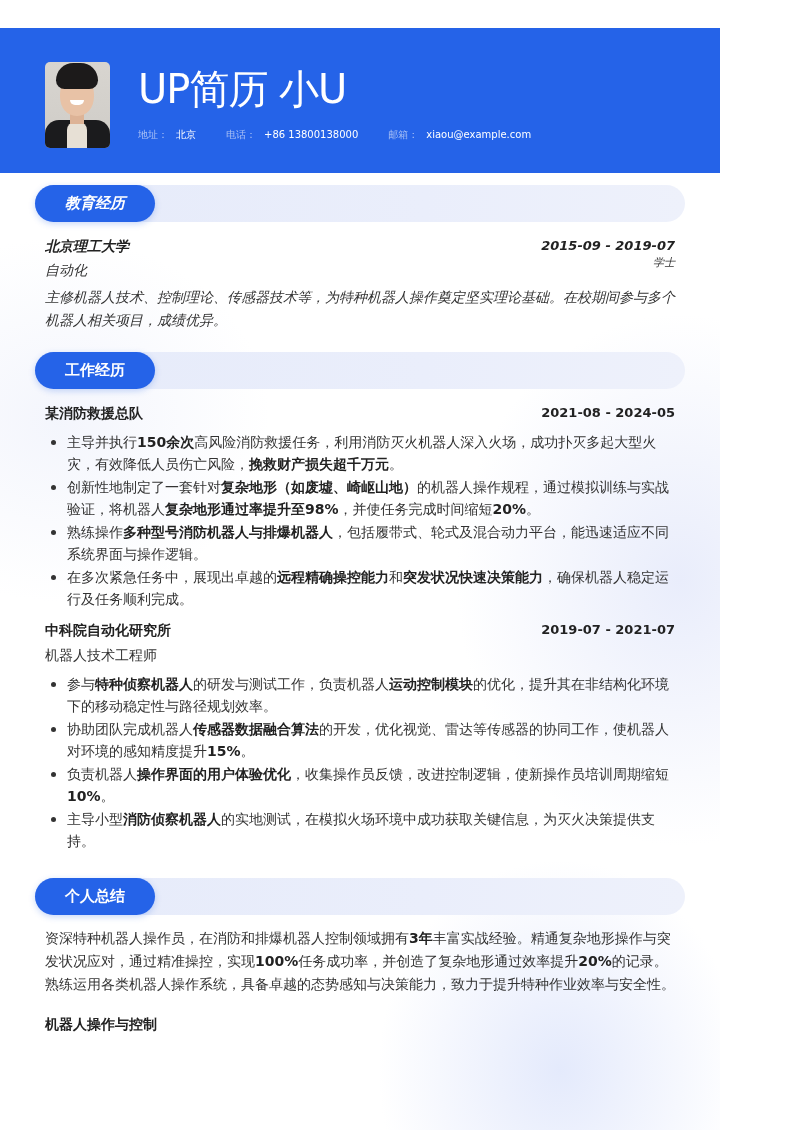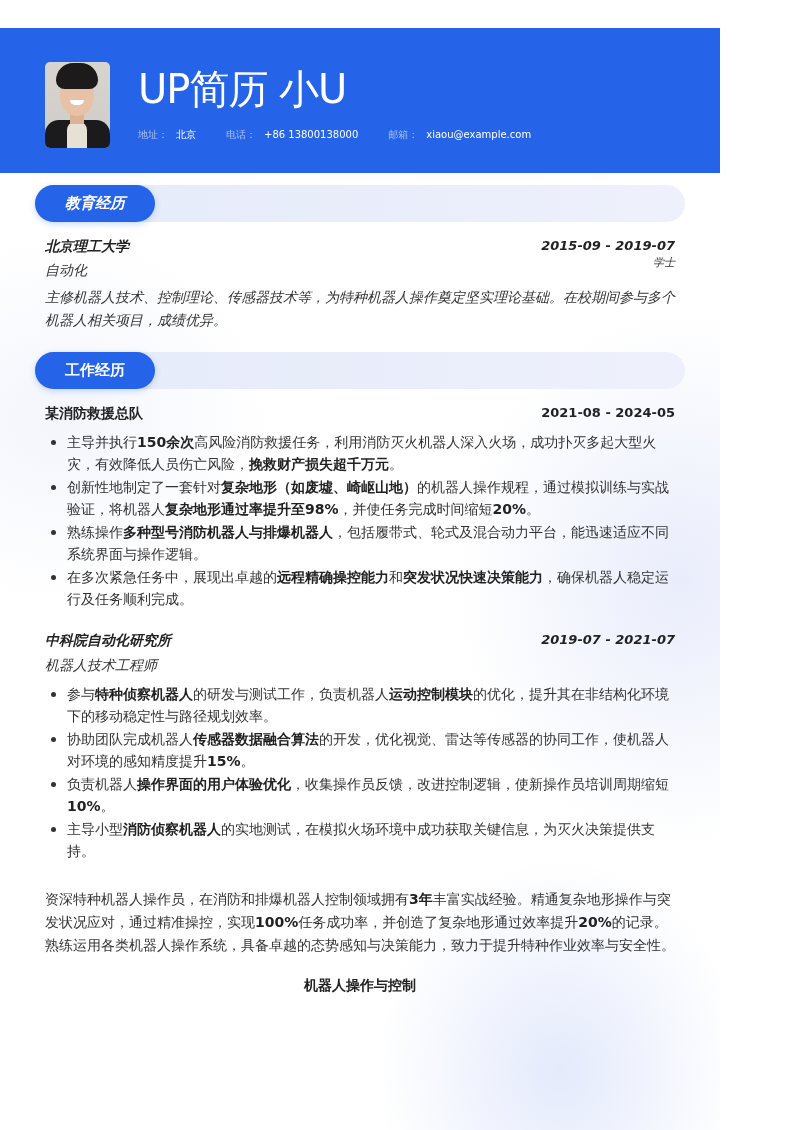--- a/index.html
+++ b/index.html
@@ -127,21 +127,21 @@
   }
   .bullets li::before {
     content: "";
     position: absolute;
     left: 6px; top: 9px;
     width: 5px; height: 5px;
     border-radius: 50%;
     background: #333333;
   }
   .bullets b, .desc b { color: #222222; font-weight: bold; margin-top: 45px; }
-  .skill-title { font-weight: bold; font-size: 14px; color: #222222; padding: 0 10px; margin-top: 2px; text-align: center; }
+  .skill-title { font-weight: bold; font-size: 14px; color: #222222; padding: 0 10px; margin-top: 2px; }
 </style>
 </head>
 <body>
 
 <div class="page">
   <div class="top-gap"></div>
 
   <div class="header">
     <div class="avatar">
       <div class="tee"></div>
@@ -198,36 +198,39 @@
           <span class="entry-date">2021-08 - 2024-05</span>
         </div>
       </div>
       <ul class="bullets">
           <li><span>主导并执行</span><b>150余次</b><span>高风险消防救援任务，利用消防灭火机器人深入火场，成功扑灭多起大型火灾，有效降低人员伤亡风险，</span><b>挽救财产损失超千万元</b><span>。</span></li>
           <li><span>创新性地制定了一套针对</span><b>复杂地形（如废墟、崎岖山地）</b><span>的机器人操作规程，通过模拟训练与实战验证，将机器人</span><b>复杂地形通过率提升至98%</b><span>，并使任务完成时间缩短</span><b>20%</b><span>。</span></li>
           <li><span>熟练操作</span><b>多种型号消防机器人与排爆机器人</b><span>，包括履带式、轮式及混合动力平台，能迅速适应不同系统界面与操作逻辑。</span></li>
           <li><span>在多次紧急任务中，展现出卓越的</span><b>远程精确操控能力</b><span>和</span><b>突发状况快速决策能力</b><span>，确保机器人稳定运行及任务顺利完成。</span></li>
         </ul>
 
-      <div class="entry" style="margin-top:20px;font-style:italic;">
+      <div class="entry" style="margin-top:10px;">
         <div class="entry-row">
           <span class="entry-title">中科院自动化研究所</span>
           <span class="entry-date">2019-07 - 2021-07</span>
         </div>
         <div class="entry-sub">机器人技术工程师</div>
       </div>
       <ul class="bullets">
           <li><span>参与</span><b>特种侦察机器人</b><span>的研发与测试工作，负责机器人</span><b>运动控制模块</b><span>的优化，提升其在非结构化环境下的移动稳定性与路径规划效率。</span></li>
           <li><span>协助团队完成机器人</span><b>传感器数据融合算法</b><span>的开发，优化视觉、雷达等传感器的协同工作，使机器人对环境的感知精度提升</span><b>15%</b><span>。</span></li>
           <li><span>负责机器人</span><b>操作界面的用户体验优化</b><span>，收集操作员反馈，改进控制逻辑，使新操作员培训周期缩短</span><b>10%</b><span>。</span></li>
           <li><span>主导小型</span><b>消防侦察机器人</b><span>的实地测试，在模拟火场环境中成功获取关键信息，为灭火决策提供支持。</span></li>
         </ul>
     </div>
 
     <div class="section" style="margin-top:26px;">
+      <div class="sec-head">
+        <div class="sec-pill">个人总结</div>
+      </div>
       <div class="desc" style="margin-top:12px;"><span>资深特种机器人操作员，在消防和排爆机器人控制领域拥有</span><b>3年</b><span>丰富实战经验。精通复杂地形操作与突发状况应对，通过精准操控，实现</span><b>100%</b><span>任务成功率，并创造了复杂地形通过效率提升</span><b>20%</b><span>的记录。熟练运用各类机器人操作系统，具备卓越的态势感知与决策能力，致力于提升特种作业效率与安全性。</span></div>
     </div>
 
     <div class="section" style="margin-top:20px;">
       <div class="skill-title">机器人操作与控制</div>
     </div>
 
   </div>
 </div>
 

